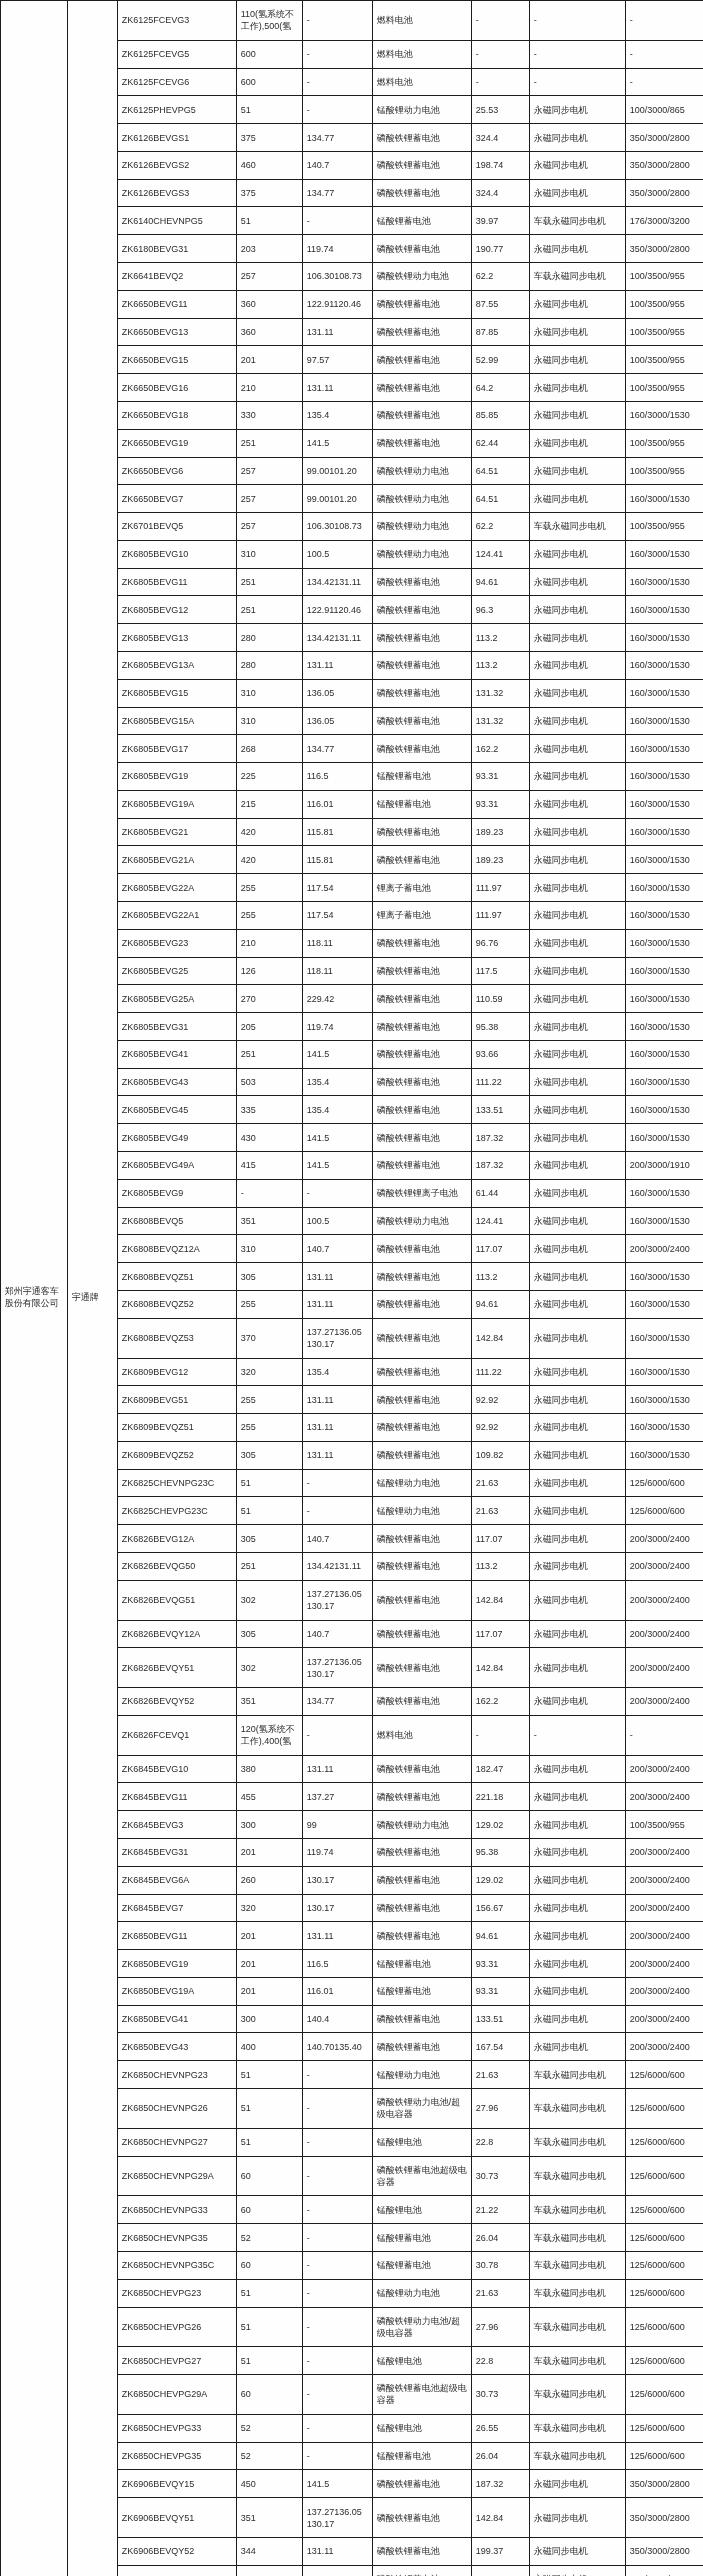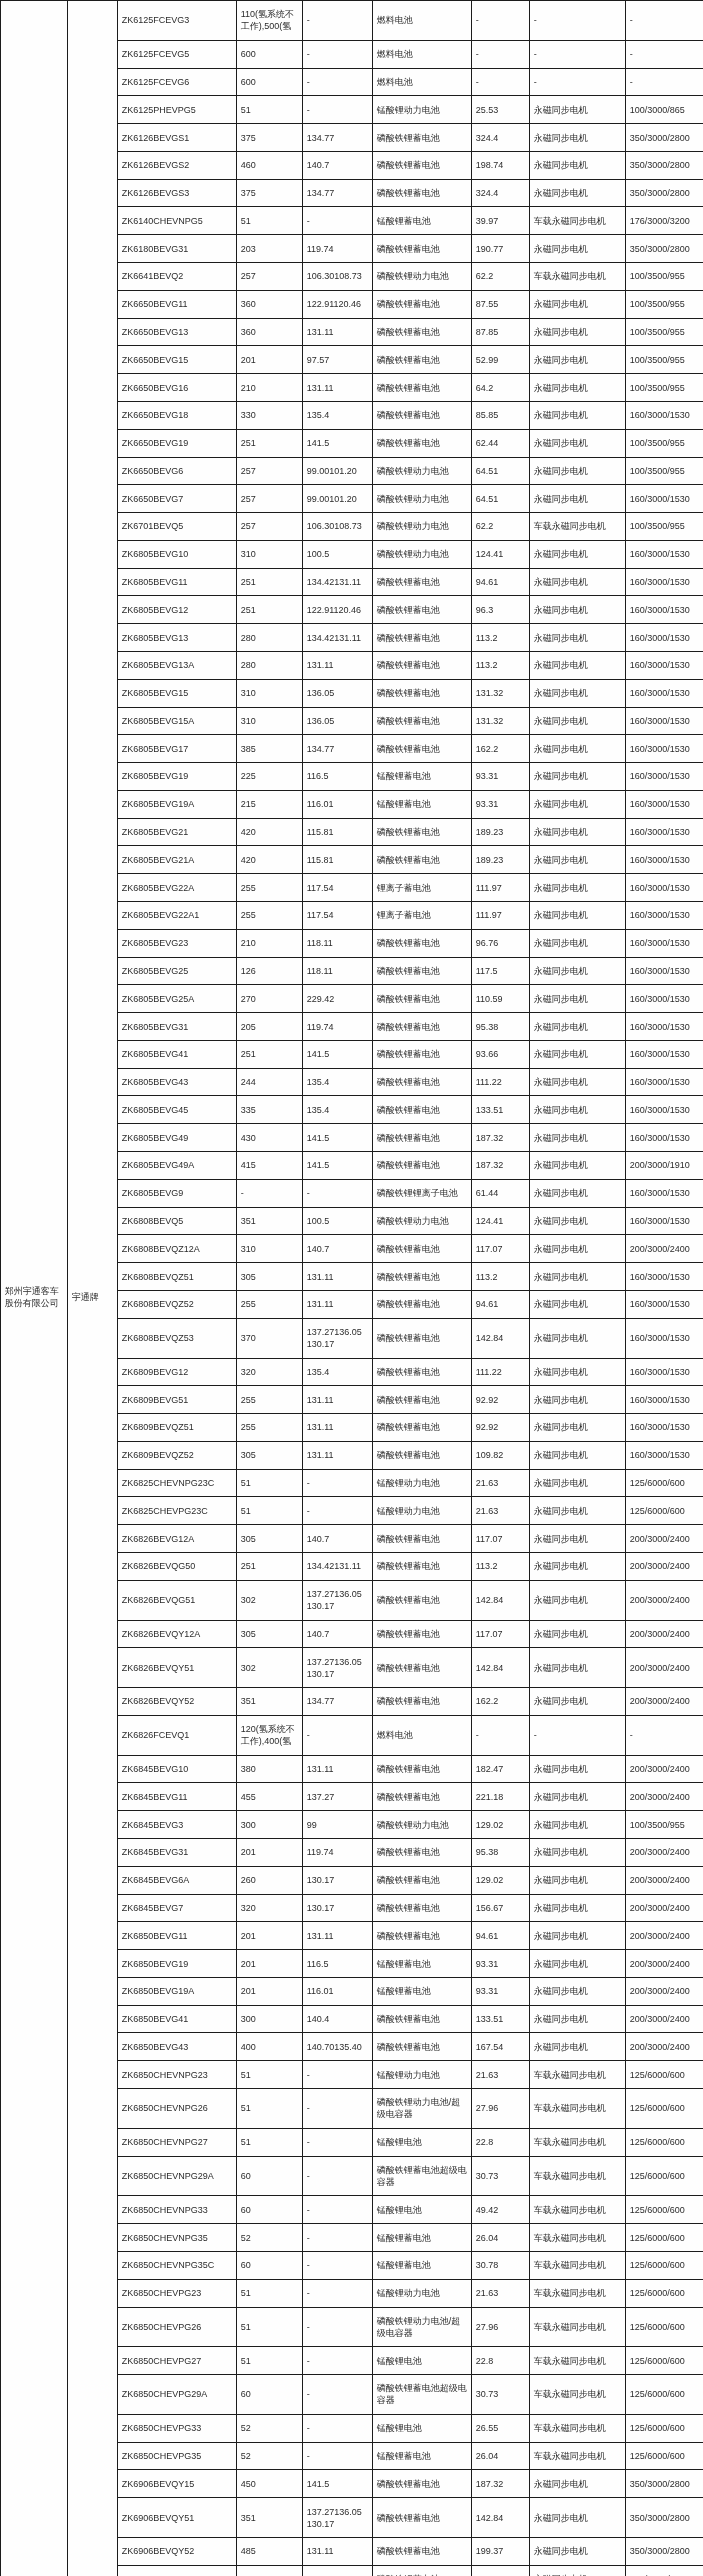--- a/index.html
+++ b/index.html
@@ -303,21 +303,21 @@
           <td class="model-cell">ZK6805BEVG15A</td>
           <td>310</td>
           <td>136.05</td>
           <td>磷酸铁锂蓄电池</td>
           <td>131.32</td>
           <td>永磁同步电机</td>
           <td>160/3000/1530</td>
         </tr>
         <tr>
           <td class="model-cell">ZK6805BEVG17</td>
-          <td>385</td>
+          <td>268</td>
           <td>134.77</td>
           <td>磷酸铁锂蓄电池</td>
           <td>162.2</td>
           <td>永磁同步电机</td>
           <td>160/3000/1530</td>
         </tr>
         <tr>
           <td class="model-cell">ZK6805BEVG19</td>
           <td>225</td>
           <td>116.5</td>
@@ -411,21 +411,21 @@
           <td class="model-cell">ZK6805BEVG41</td>
           <td>251</td>
           <td>141.5</td>
           <td>磷酸铁锂蓄电池</td>
           <td>93.66</td>
           <td>永磁同步电机</td>
           <td>160/3000/1530</td>
         </tr>
         <tr>
           <td class="model-cell">ZK6805BEVG43</td>
-          <td>244</td>
+          <td>503</td>
           <td>135.4</td>
           <td>磷酸铁锂蓄电池</td>
           <td>111.22</td>
           <td>永磁同步电机</td>
           <td>160/3000/1530</td>
         </tr>
         <tr>
           <td class="model-cell">ZK6805BEVG45</td>
           <td>335</td>
           <td>135.4</td>
@@ -756,21 +756,21 @@
           <td>磷酸铁锂蓄电池超级电容器</td>
           <td>30.73</td>
           <td>车载永磁同步电机</td>
           <td>125/6000/600</td>
         </tr>
         <tr>
           <td class="model-cell">ZK6850CHEVNPG33</td>
           <td>60</td>
           <td>-</td>
           <td>锰酸锂电池</td>
-          <td>49.42</td>
+          <td>21.22</td>
           <td>车载永磁同步电机</td>
           <td>125/6000/600</td>
         </tr>
         <tr>
           <td class="model-cell">ZK6850CHEVNPG35</td>
           <td>52</td>
           <td>-</td>
           <td>锰酸锂蓄电池</td>
           <td>26.04</td>
           <td>车载永磁同步电机</td>
@@ -852,21 +852,21 @@
           <td class="model-cell">ZK6906BEVQY51</td>
           <td>351</td>
           <td>137.27136.05 130.17</td>
           <td>磷酸铁锂蓄电池</td>
           <td>142.84</td>
           <td>永磁同步电机</td>
           <td>350/3000/2800</td>
         </tr>
         <tr>
           <td class="model-cell">ZK6906BEVQY52</td>
-          <td>485</td>
+          <td>344</td>
           <td>131.11</td>
           <td>磷酸铁锂蓄电池</td>
           <td>199.37</td>
           <td>永磁同步电机</td>
           <td>350/3000/2800</td>
         </tr>
         <tr>
           <td class="model-cell">ZK6935BEVG2</td>
           <td>470</td>
           <td>130.17</td>

